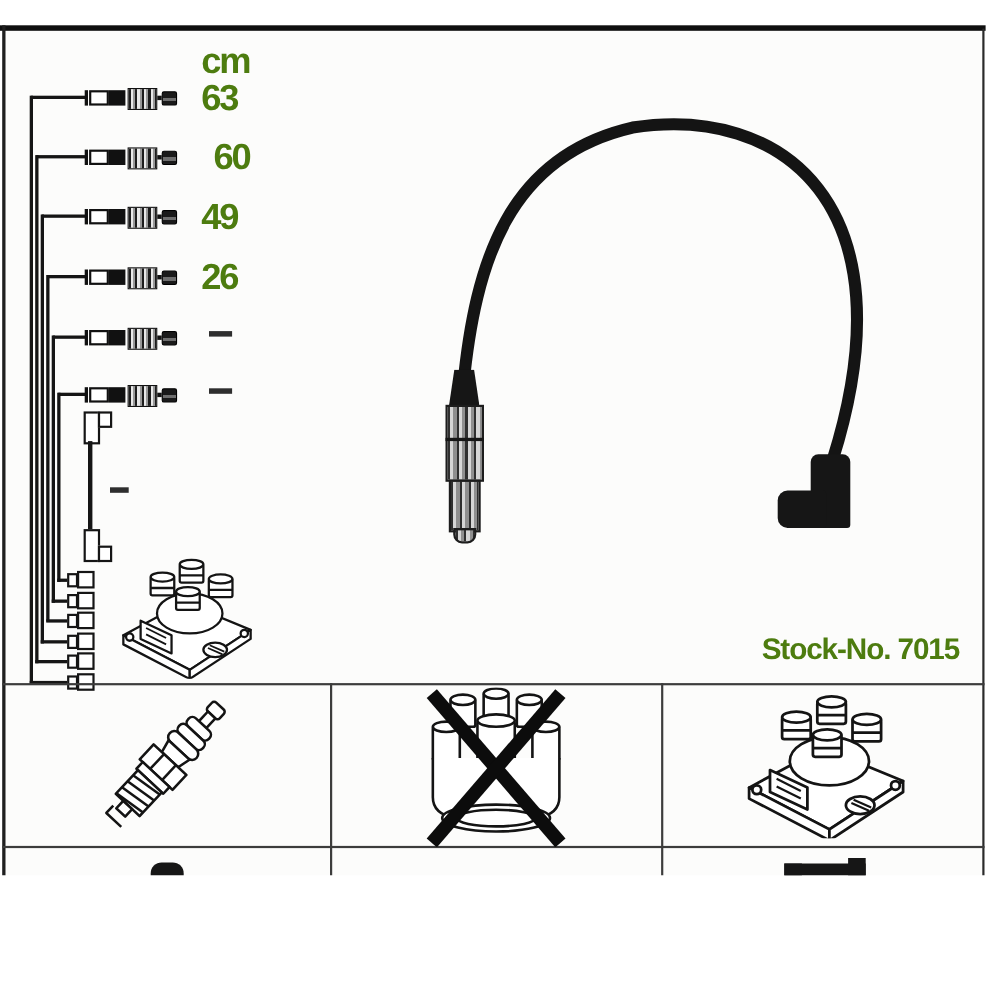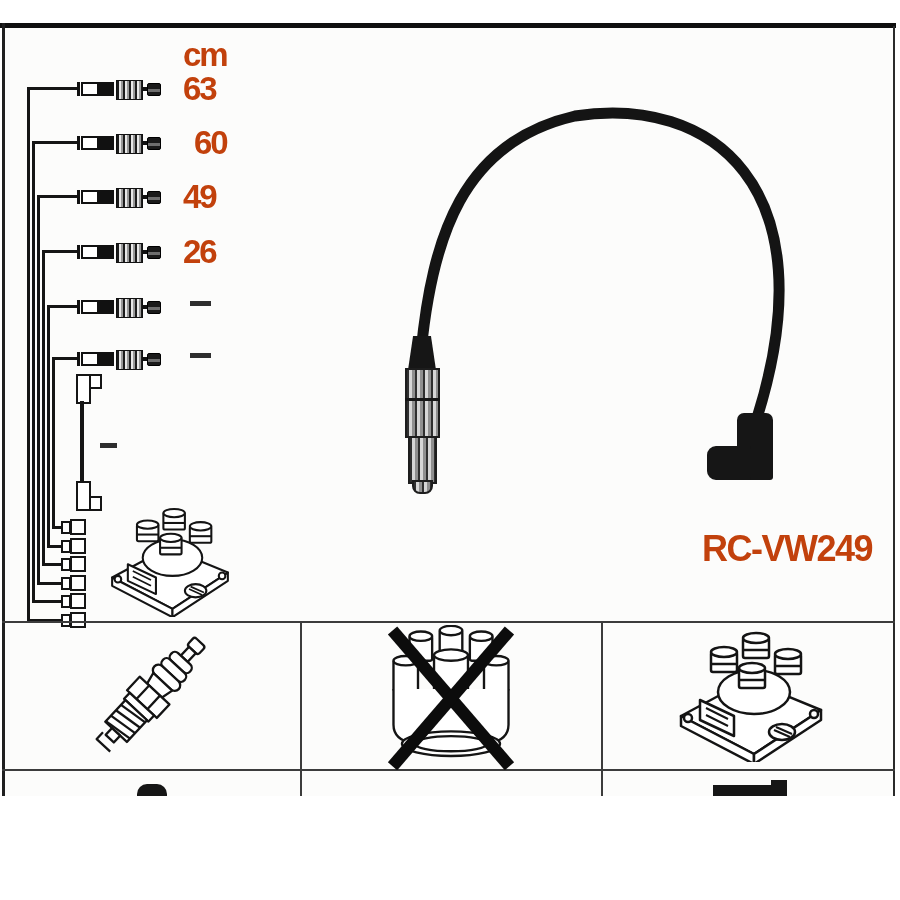--- a/index.html
+++ b/index.html
@@ -1,17 +1,17 @@
 <!DOCTYPE html>
 <html><head>
 <meta charset="utf-8">
 <style>
   html,body{margin:0;padding:0;background:#fff;}
   .canvas{position:relative;width:900px;height:796px;background:#fff;overflow:hidden;
-          font-family:"Liberation Sans",sans-serif;color:#c2410c;}
+          font-family:"Liberation Sans",sans-serif;color:#4d7c0f;}
   .abs{position:absolute;}
   .paper{position:absolute;left:4px;top:28px;width:889px;height:843px;background:#fcfcfb;}
   
   .top-rule{position:absolute;left:0;top:23px;width:896px;height:5px;background:#0f0f0f;}
   .lborder{position:absolute;left:2px;top:23px;width:3px;height:849px;background:#1f1f1f;}
   .rborder{position:absolute;left:893px;top:26px;width:2px;height:846px;background:#2a2a2a;}
   .footer-bar{position:absolute;left:0;top:871px;width:896px;height:13px;background:#3d3d3d;}
   .gridline{position:absolute;background:#3c3c3c;}
   
   .unit,.len{position:absolute;font-weight:700;font-size:33px;letter-spacing:-2px;line-height:1;}
@@ -173,21 +173,21 @@
       <div class="metal" style="left:408px;top:436px;width:25px;height:44px;"></div>
       <div class="metal" style="left:412px;top:480px;width:17px;height:10px;border-radius:0 0 8px 8px;"></div>
     </div>
 
     <div>
       <div class="blackpart" style="left:737px;top:413px;width:36px;height:67px;border-radius:7px 7px 3px 3px;"></div>
       <div class="blackpart" style="left:707px;top:446px;width:44px;height:34px;border-radius:9px 3px 3px 9px;"></div>
     </div>
   </div>
 
-  <div class="pn">RC-VW249</div>
+  <div class="sn">Stock-No. 7015</div>
 
   <div class="gridline" style="left:2px;top:621px;width:893px;height:2px;"></div>
   <div class="gridline" style="left:2px;top:769px;width:893px;height:2px;"></div>
   <div class="gridline" style="left:300px;top:621px;width:2px;height:250px;"></div>
   <div class="gridline" style="left:601px;top:621px;width:2px;height:250px;"></div>
 
   <svg class="abs" style="left:72px;top:622px;" width="155" height="148" viewBox="0 0 160 160">
     <g transform="rotate(43 80 80)" class="sym">
       <rect x="72" y="0" width="16" height="12" rx="3"></rect>
       <rect x="75" y="12" width="10" height="13"></rect>

